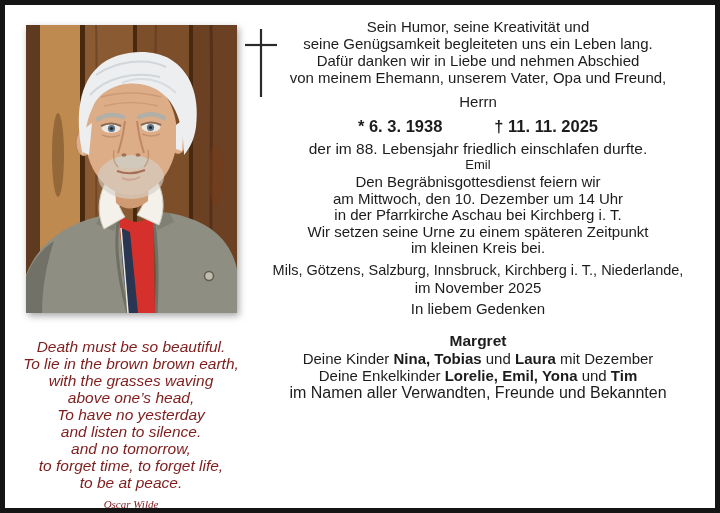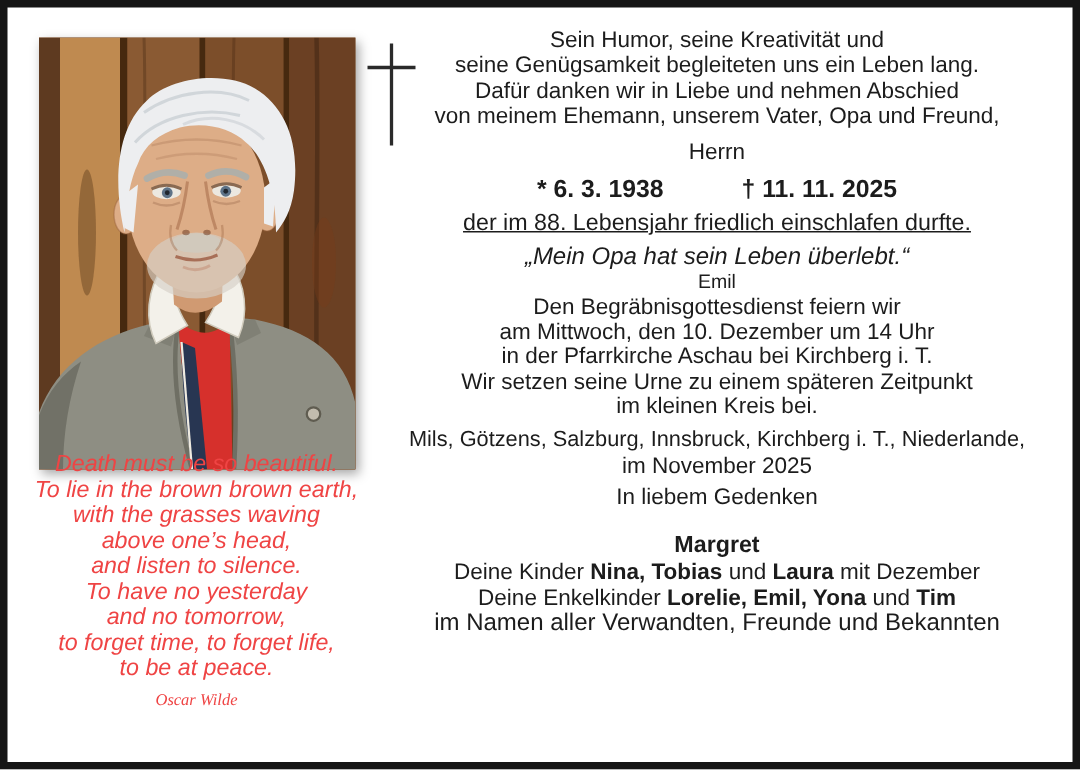--- a/index.html
+++ b/index.html
@@ -14,35 +14,35 @@
     overflow:hidden;
   }
   .photo{
     position:absolute;left:21px;top:20px;width:211px;height:288px;
     box-shadow:2px 3px 7px rgba(0,0,0,.35);
     overflow:hidden;background:#7c4e2a;
   }
   .photo svg{display:block;}
   .cross{position:absolute;left:237px;top:22px;width:36px;height:72px;}
   .poem{
-    position:absolute;left:2px;top:296px;width:248px;
+    position:absolute;left:2px;top:333px;width:248px;
     text-align:center;font-style:italic;
-    font-size:15.5px;line-height:17px;color:#ef4444;
+    font-size:15.5px;line-height:17px;color:#7f1d1d;
   }
   .poem-author{margin-top:6px;font-size:11px;line-height:14px;font-family:Liberation Serif, serif;}
   .notice{
     position:absolute;left:243px;top:13px;width:460px;
     text-align:center;
   }
   .intro div{font-size:15px;line-height:17px;}
   .salutation{margin-top:7px;font-size:15px;line-height:17px;}
   .name{margin:5px 0 0 0;font-size:36px;line-height:43px;font-weight:bold;letter-spacing:-0.5px;}
   .dates{margin-top:7px;font-size:16.5px;line-height:19px;font-weight:bold;}
   .dates .birth{display:inline-block;margin-right:52px;}
-  .age-line{margin-top:4px;font-size:15.5px;line-height:18px;text-decoration:underline;}
+  .age-line{margin-top:4px;font-size:15.5px;line-height:18px;}
   .quote{margin-top:4px;font-size:16px;line-height:19px;font-style:italic;}
   .quote-author{font-size:13px;line-height:14px;}
   .service{margin-top:2px;}
   .service div{font-size:15px;line-height:16.5px;}
   .places{margin-top:5px;font-size:14.5px;line-height:17px;white-space:nowrap;}
   .month{font-size:15px;line-height:17px;}
   .remembrance{margin-top:4px;font-size:15px;line-height:17px;}
   .widow{font-size:15.5px;line-height:18px;font-weight:bold;margin-top:15px;}
   .family-line{font-size:15px;line-height:17px;}
   .family-line b{font-weight:bold;}
@@ -135,41 +135,40 @@
       <line x1="19" y1="2" x2="19" y2="70" stroke="#2a2a2a" stroke-width="2.2"></line>
       <line x1="3" y1="18" x2="35" y2="18" stroke="#2a2a2a" stroke-width="2.2"></line>
     </svg>
   </div>
 
   <div class="poem">
     <div>Death must be so beautiful.</div>
     <div>To lie in the brown brown earth,</div>
     <div>with the grasses waving</div>
     <div>above one’s head,</div>
+    <div>To have no yesterday</div>
     <div>and listen to silence.</div>
-    <div>To have no yesterday</div>
     <div>and no tomorrow,</div>
     <div>to forget time, to forget life,</div>
     <div>to be at peace.</div>
     <div class="poem-author">Oscar Wilde</div>
   </div>
 
   <div class="notice">
     <div class="intro">
       <div>Sein Humor, seine Kreativität und</div>
       <div>seine Genügsamkeit begleiteten uns ein Leben lang.</div>
       <div>Dafür danken wir in Liebe und nehmen Abschied</div>
       <div>von meinem Ehemann, unserem Vater, Opa und Freund,</div>
     </div>
     <div class="salutation">Herrn</div>
     <div class="dates">
       <span class="birth">* 6. 3. 1938</span><span>† 11. 11. 2025</span>
     </div>
     <div class="age-line">der im 88. Lebensjahr friedlich einschlafen durfte.</div>
-    <div class="quote">„Mein Opa hat sein Leben überlebt.“</div>
     <div class="quote-author">Emil</div>
     <div class="service">
       <div>Den Begräbnisgottesdienst feiern wir</div>
       <div>am Mittwoch, den 10. Dezember um 14 Uhr</div>
       <div>in der Pfarrkirche Aschau bei Kirchberg i. T.</div>
       <div>Wir setzen seine Urne zu einem späteren Zeitpunkt</div>
       <div>im kleinen Kreis bei.</div>
     </div>
     <div class="places">Mils, Götzens, Salzburg, Innsbruck, Kirchberg i. T., Niederlande,</div>
     <div class="month">im November 2025</div>

